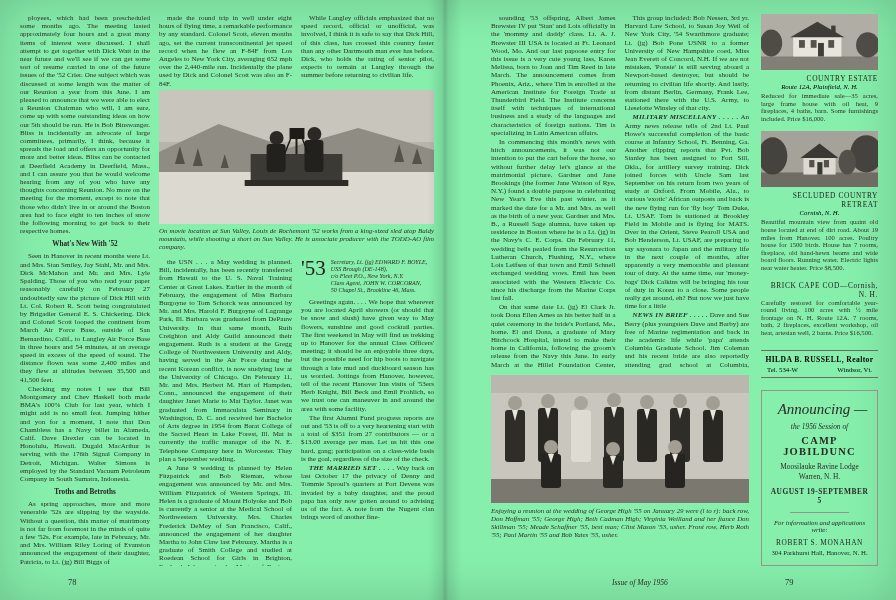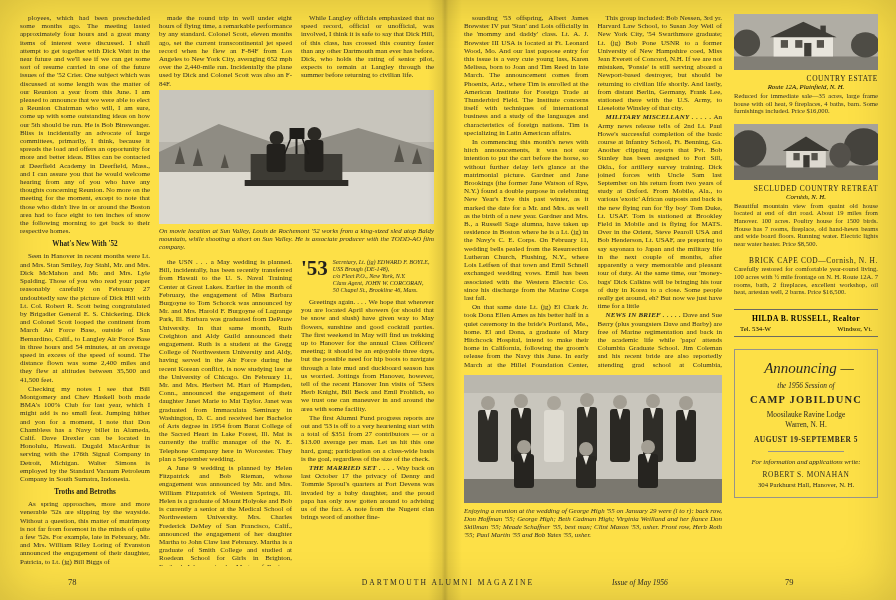--- a/index.html
+++ b/index.html
@@ -1,18 +1,18 @@
 <!DOCTYPE html>
 <html><head>
 <meta charset="utf-8">
 <style>
   * { margin:0; padding:0; box-sizing:border-box; }
   html,body { width:896px; height:600px; }
   body { background:#8d8a81; font-family:"Liberation Serif", serif; }
-  .spread { position:relative; width:896px; height:600px; background:#fde047;
+  .spread { position:relative; width:896px; height:600px; background:#86efac;
             overflow:hidden; box-shadow:inset 0 0 50px rgba(0,0,0,.18); }
   .spread::before { content:""; position:absolute; left:428px; top:0; width:34px; height:100%;
             background:linear-gradient(90deg, rgba(0,0,0,0) 0%, rgba(0,0,0,.10) 40%, rgba(0,0,0,.20) 50%, rgba(0,0,0,.10) 60%, rgba(0,0,0,0) 100%);
             z-index:6; pointer-events:none; }
   .pages { display:flex; height:566px; }
   .page { width:448px; height:566px; padding-top:14px; }
   .page-left  { padding-left:20px; padding-right:14px; }
   .page-right { padding-left:16px; padding-right:18px; }
 
   .bodytext { font-size:7px; line-height:8.2px; text-align:justify; color:#2e2c27; }
@@ -30,25 +30,25 @@
   .lp-col1 { width:130px; height:552px; }
   .lp-right { flex:1; display:flex; flex-direction:column; }
   .lp-topcols { display:flex; gap:9px; height:72px; overflow:hidden; }
   .lp-topcols .col { flex:1; }
   .lp-photo { height:134px; margin:4px 0 3px; background:#9a978e; }
   .lp-caption { height:26px; overflow:hidden; margin-bottom:5px; }
   .lp-botcols { display:flex; gap:9px; flex:1; overflow:hidden; }
   .lp-botcols .col { flex:1; }
 
   .classhead { display:flex; gap:5px; align-items:flex-start; margin-bottom:4px; }
-  .classyear { font-size:21px; line-height:21px; font-weight:bold; color:#24221d; }
+  .classyear { font-size:21px; line-height:21px; font-weight:normal; color:#24221d; }
   .secblock { font-size:6.1px; line-height:7px; font-style:italic; padding-top:1px; }
 
   
-  .rp-inner { display:flex; gap:12px; height:552px; }
+  .rp-inner { display:flex; gap:12px; height:552px;margin-left:27px; }
   .rp-main { width:258px; display:flex; flex-direction:column; }
   .rp-cols { display:flex; gap:9px; height:356px; overflow:hidden; }
   .rp-cols .col { flex:1; }
   .rp-photo { height:128px; margin:5px 0 4px; background:#9a978e; }
   .rp-caption { flex:1; overflow:hidden; }
 
   .rp-sidebar { flex:1; display:flex; flex-direction:column; }
   .ad { margin-bottom:9px; }
   .adphoto { height:56px; margin-bottom:4px; background:#a5a299; }
   .adphoto svg, .lp-photo svg, .rp-photo svg { display:block; width:100%; height:100%; }
@@ -296,16 +296,15 @@
             <div class="camp-info">For information and applications write:</div>
             <div class="camp-contact">ROBERT S. MONAHAN</div>
             <div class="camp-addr">304 Parkhurst Hall, Hanover, N. H.</div>
           </div>
         </aside>
       </div>
     </div>
   </div>
 
   <div class="pgnum pgnum-left">78</div>
-  <div class="magtitle">DARTMOUTH ALUMNI MAGAZINE</div>
   <div class="issueline">Issue of May 1956</div>
   <div class="pgnum pgnum-right">79</div>
 </div>
 
 </body></html>

